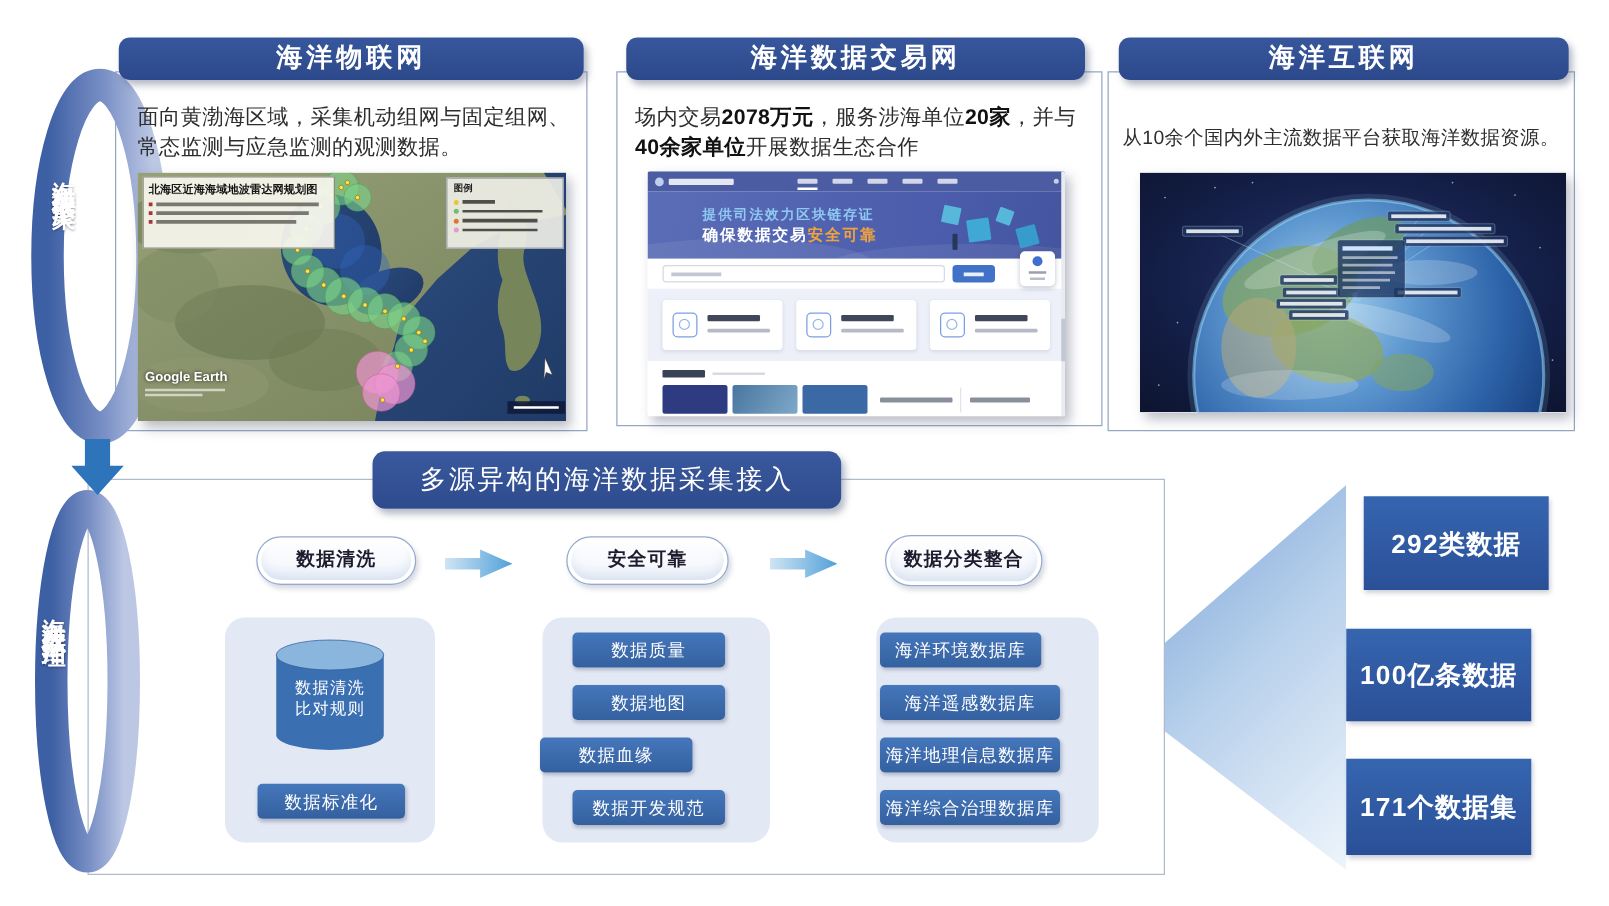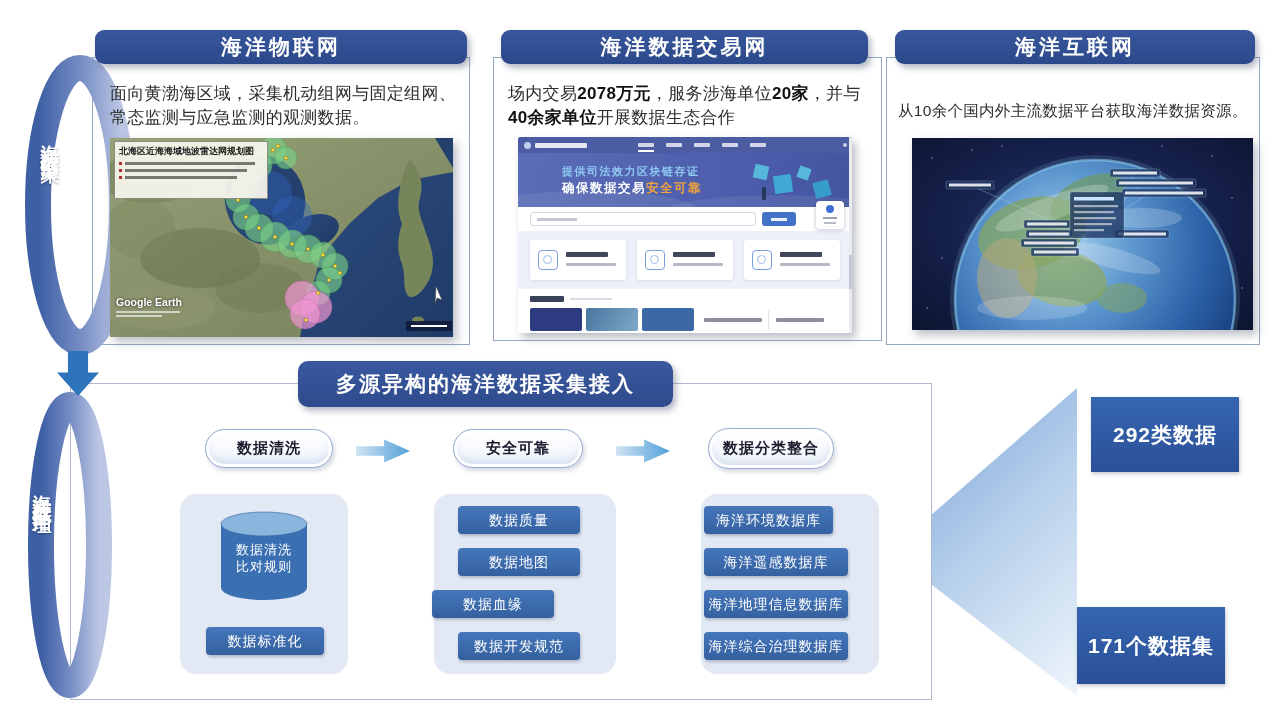--- a/index.html
+++ b/index.html
@@ -76,21 +76,21 @@
   .pt-low-line { position:absolute; left:52px; top:9px; width:42px; height:2px; background:#d7dae2; }
   .pt-thumb { position:absolute; top:19px; width:52px; height:23px; border-radius:2px; }
   .pt-cell-bar { position:absolute; top:29px; height:3.5px; background:#8a8f9c; border-radius:1px; }
   .pt-divider { position:absolute; left:250px; top:21px; width:1px; height:20px; background:#e2e4ea; }
   .pt-scroll { position:absolute; right:0; top:0; width:3px; height:196px; background:#e9ebf0; }
   .pt-scroll i { position:absolute; left:0; top:118px; width:3px; height:34px; background:#c2c7d4; }
 
   
   .bigpanel { position:absolute; left:70px; top:383px; width:862px; height:317px; background:#fff; border:1px solid #b0bacd; }
   .flowbanner { position:absolute; z-index:4; left:298px; top:361px; width:375px; height:46px; line-height:46px;
-    background:linear-gradient(180deg,#3a589e,#2d4b8c); border-radius:10px; color:#fff; font-weight:bold;
+    background:linear-gradient(180deg,#3a589e,#2d4b8c); border-radius:10px; color:#fff; font-weight:normal;
     font-size:21px; letter-spacing:2px; text-align:center; box-shadow:3px 4px 6px rgba(90,100,125,.45); }
   .downarrow { position:absolute; z-index:3; left:57px; top:351px; width:42px; height:45px; background:#2e74ba;
     clip-path:polygon(26% 0,74% 0,74% 48%,100% 48%,50% 100%,0 48%,26% 48%); }
   .pill { position:absolute; z-index:3; background:linear-gradient(180deg,#ffffff,#f0f4fb);
     border:1.5px solid #93a9d1; border-radius:21px; color:#1c1c2e; font-size:15px; font-weight:600;
     text-align:center; box-shadow:inset 0 0 0 3px #fff, inset 0 -7px 9px rgba(165,185,220,.35), 2px 3px 4px rgba(120,130,155,.3);
     letter-spacing:1px; }
   .flowarrow { position:absolute; z-index:3; width:54px; height:26px;
     background:linear-gradient(90deg,#cfe4f4,#51a0d8);
     clip-path:polygon(0 32%,52% 32%,52% 6%,100% 50%,52% 94%,52% 68%,0 68%); }
@@ -223,20 +223,39 @@
           <i class="tiny-dot" style="background:#a33;"></i>
           <i class="tiny-bar" style="width:130px;"></i>
         </div>
       <div class="tiny-row">
           <i class="tiny-dot" style="background:#a33;"></i>
           <i class="tiny-bar" style="width:122px;"></i>
         </div>
       <div class="tiny-row">
           <i class="tiny-dot" style="background:#a33;"></i>
           <i class="tiny-bar" style="width:112px;"></i>
+        </div>
+    </div>
+    <div class="map-legend">
+      <div class="legend-title">图例</div>
+      <div class="legend-row">
+          <i class="legend-dot" style="background:#e6c832;"></i>
+          <i class="legend-bar" style="width:26px;"></i>
+        </div>
+      <div class="legend-row">
+          <i class="legend-dot" style="background:#6fbf6f;"></i>
+          <i class="legend-bar" style="width:64px;"></i>
+        </div>
+      <div class="legend-row">
+          <i class="legend-dot" style="background:#e0762f;"></i>
+          <i class="legend-bar" style="width:60px;"></i>
+        </div>
+      <div class="legend-row">
+          <i class="legend-dot" style="background:#e39ad0;"></i>
+          <i class="legend-bar" style="width:60px;"></i>
         </div>
     </div>
     <div class="map-credit">
       <span>Google Earth</span>
       <div class="credit-bar" style="width:64px;"></div>
       <div class="credit-bar" style="width:46px;"></div>
     </div>
     <div class="map-scale">
         <i></i>
       </div>
@@ -466,15 +485,16 @@
   <div class="itembtn" style="left:458px; top:632px; width:122px;">数据开发规范</div>
 
   <div class="itembtn" style="left:704px; top:506px; width:129px;">海洋环境数据库</div>
   <div class="itembtn" style="left:704px; top:548px; width:144px;">海洋遥感数据库</div>
   <div class="itembtn" style="left:704px; top:590px; width:144px;">海洋地理信息数据库</div>
   <div class="itembtn" style="left:704px; top:632px; width:144px;">海洋综合治理数据库</div>
 
   <div class="funnel"></div>
 
   <div class="stat" style="top:397px; height:75px;margin-left:14px;">292类数据</div>
+  <div class="stat" style="top:503px; height:74px;">100亿条数据</div>
   <div class="stat" style="top:607px; height:77px;">171个数据集</div>
 
 </div>
 
 </body></html>

